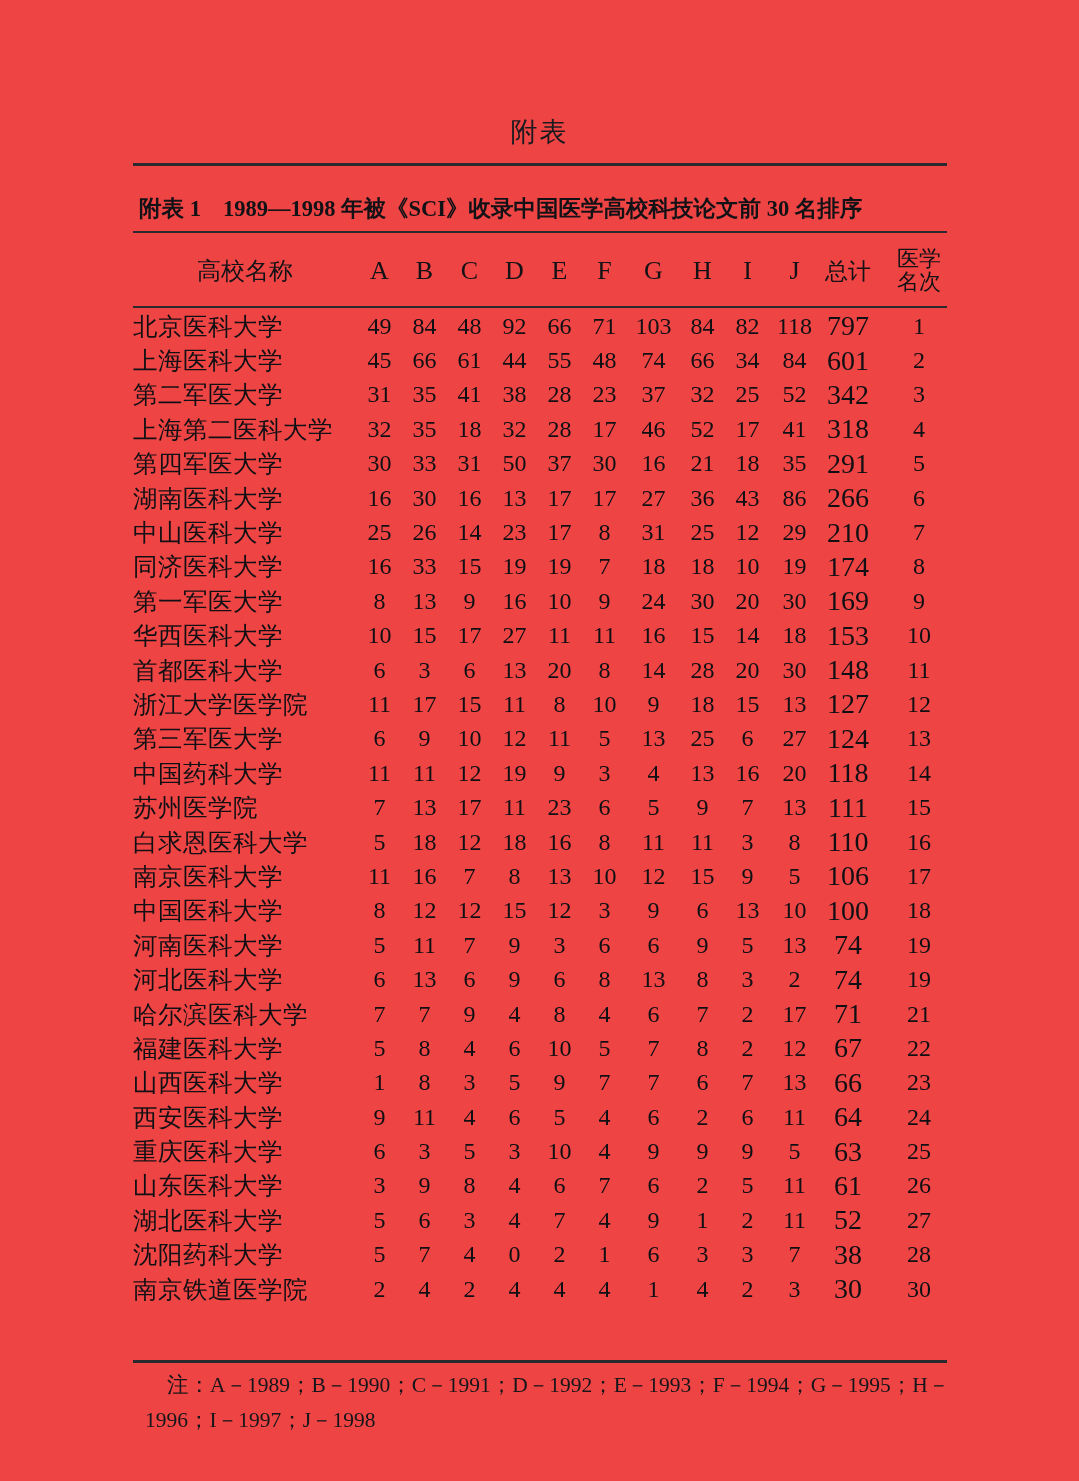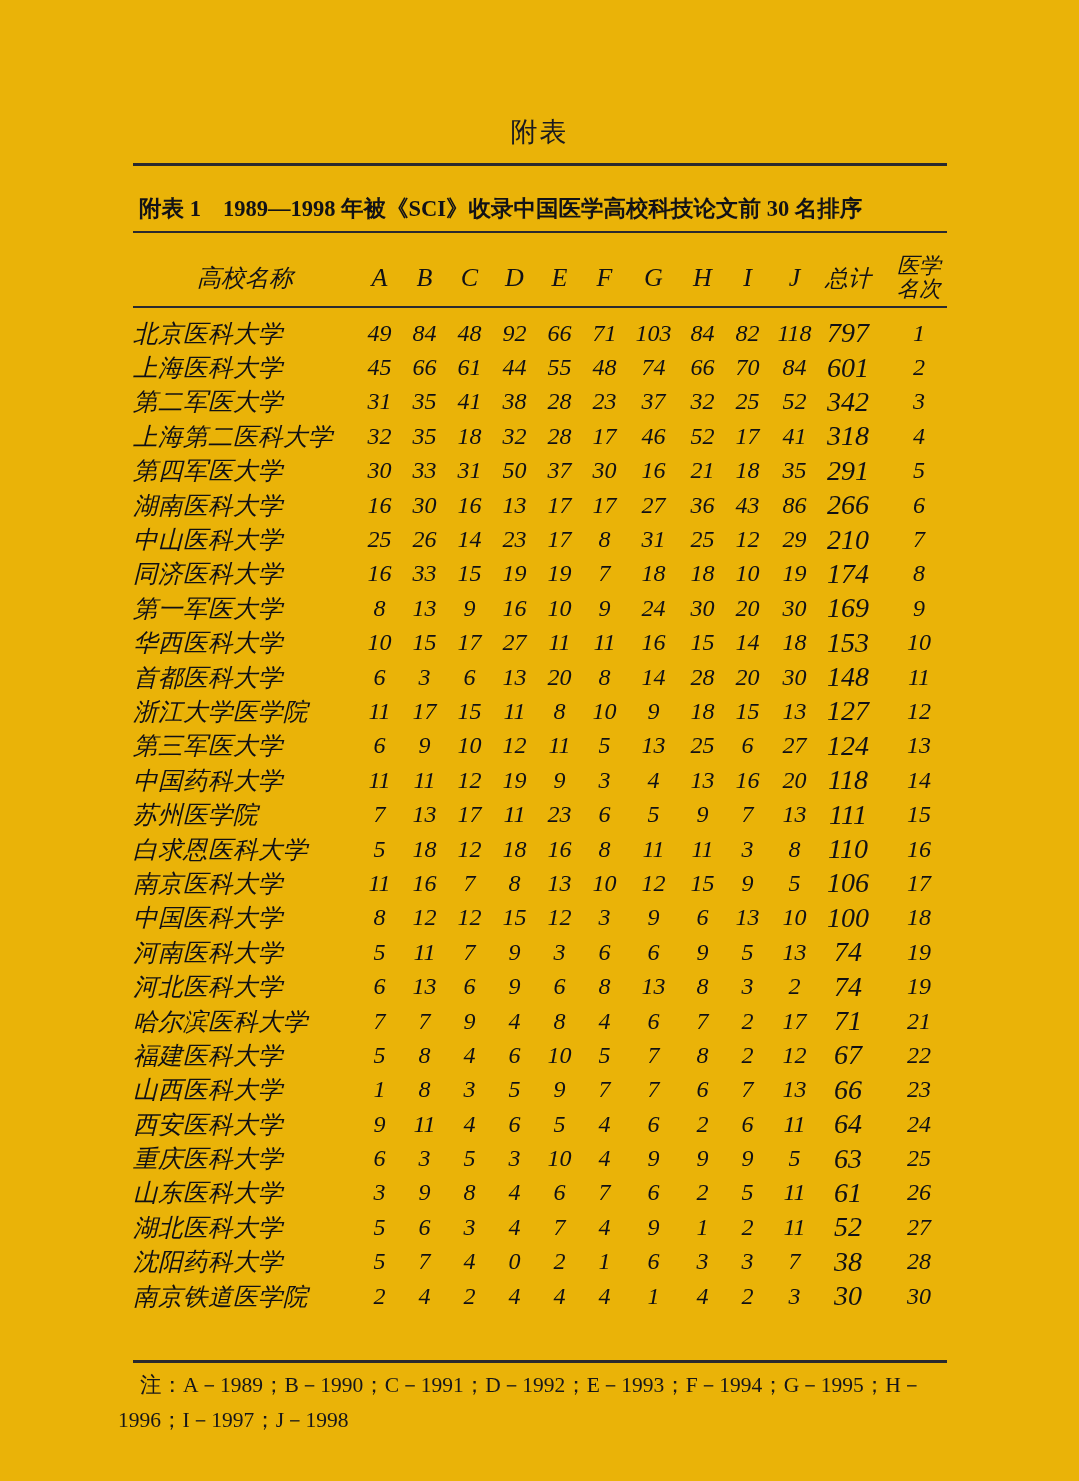--- a/index.html
+++ b/index.html
@@ -14,21 +14,21 @@
     font-family: "Liberation Serif", "DejaVu Serif", serif;
     color: #16161a;
     position: relative;
     overflow: hidden;
   }
   .page {
     position: absolute;
     left: 0; top: 0;
     width: 1079px;
     height: 1481px;
-    background: #eab308;
+    background: #ef4444;
   }
   
   .running-head {
     position: absolute;
     left: 0;
     top: 114px;
     width: 1079px;
     text-align: center;
     font-size: 27px;
     letter-spacing: 2px;
@@ -61,23 +61,22 @@
     left: 133px;
     top: 231px;
     width: 814px;
     height: 2px;
     background: #2a2a2e;
   }
   
   .tbl {
     position: absolute;
     left: 133px;
-    top: 240px;
+    top: 233px;
     width: 814px;
-    font-style: italic;
   }
   table.main {
     border-collapse: collapse;
     width: 814px;
     table-layout: fixed;
   }
   table.main td, table.main th {
     padding: 0;
     border: none;
     font-weight: normal;
@@ -159,21 +158,21 @@
     position: absolute;
     left: 133px;
     top: 1360px;
     width: 814px;
     height: 3px;
     background: #2a2a2e;
   }
   
   .note {
     position: absolute;
-    left: 118px;
+    left: 145px;
     top: 1368px;
     width: 820px;
     font-size: 21.5px;
     line-height: 1.62;
     color: #16161a;
     font-family: "Liberation Serif", "DejaVu Serif", serif;
   }
   .note .note-indent { padding-left: 22px; }
 </style>
 </head>
@@ -245,21 +244,21 @@
           <tr>
             <td class="t-name">上海医科大学</td>
             <td class="t-num">45</td>
             <td class="t-num">66</td>
             <td class="t-num">61</td>
             <td class="t-num">44</td>
             <td class="t-num">55</td>
             <td class="t-num">48</td>
             <td class="t-num">74</td>
             <td class="t-num">66</td>
-            <td class="t-num">70</td>
+            <td class="t-num">34</td>
             <td class="t-num">84</td>
             <td class="t-total">601</td>
             <td class="t-rank">2</td>
           </tr>
           <tr>
             <td class="t-name">第二军医大学</td>
             <td class="t-num">31</td>
             <td class="t-num">35</td>
             <td class="t-num">41</td>
             <td class="t-num">38</td>

